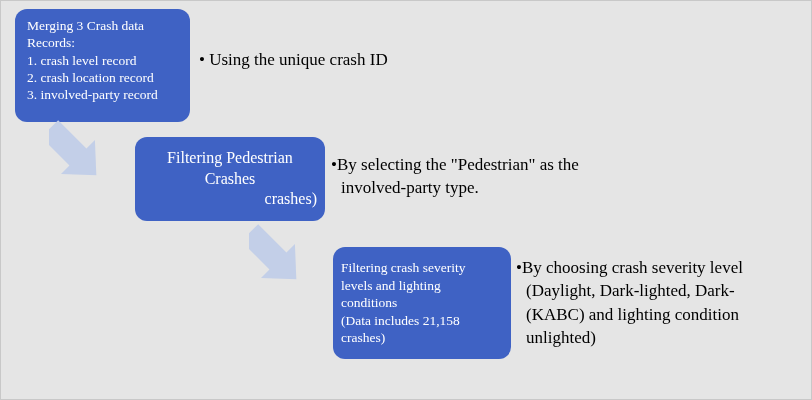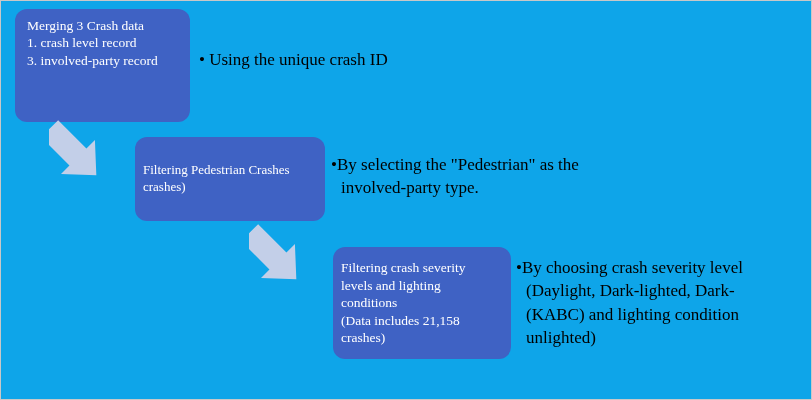--- a/index.html
+++ b/index.html
@@ -12,21 +12,21 @@
     background: #ffffff;
     font-family: "Liberation Serif", serif;
     overflow: hidden;
   }
   #canvas {
     position: relative;
     width: 812px;
     height: 400px;
     border: 1px solid #c8c8c8;
     box-sizing: border-box;
-    background: #0ea5e9;
+    background: #e5e5e5;
   }
 
   .node {
     position: absolute;
     background: #3f62c4;
     color: #ffffff;
     border-radius: 12px;
     box-sizing: border-box;
     display: flex;
     flex-direction: column;
@@ -48,24 +48,24 @@
   }
   #node-merge .line { white-space: nowrap; }
 
   
   #node-filter-ped {
     left: 134px;
     top: 136px;
     width: 190px;
     height: 84px;
     padding: 6px 8px;
-    font-size: 13px;
+    font-size: 16px;
     line-height: 1.3;
     text-align: center;
-    align-items: flex-start;
+    align-items: flex-end;
   }
 
   
   #node-filter-sev {
     left: 332px;
     top: 246px;
     width: 178px;
     height: 112px;
     padding: 6px 8px;
     font-size: 13.5px;
@@ -114,21 +114,23 @@
   }
   .arrow svg { display: block; }
 </style>
 </head>
 <body>
 
 <div id="canvas">
 
   <div class="node" id="node-merge">
     <span class="line">Merging 3 Crash data</span>
+    <span class="line">Records:</span>
     <span class="line">1. crash level record</span>
+    <span class="line">2. crash location record</span>
     <span class="line">3. involved-party record</span>
   </div>
 
   <div class="annotation" id="ann-1">
     <span class="bullet-row"><span class="bullet-dot">•</span>&nbsp;<span>Using the unique crash ID</span></span>
   </div>
 
   <div class="arrow" id="arrow-1" style="left:48px; top:118px; width:100px; height:72px;">
     <svg width="100" height="72" viewBox="0 0 100 72" xmlns="http://www.w3.org/2000/svg">
       <path d="M12,0 L12,40 L0,40 L24,66 L48,40 L36,40 L36,0 Z" transform="rotate(-45 24 33)" fill="#c3cfe8"></path>

